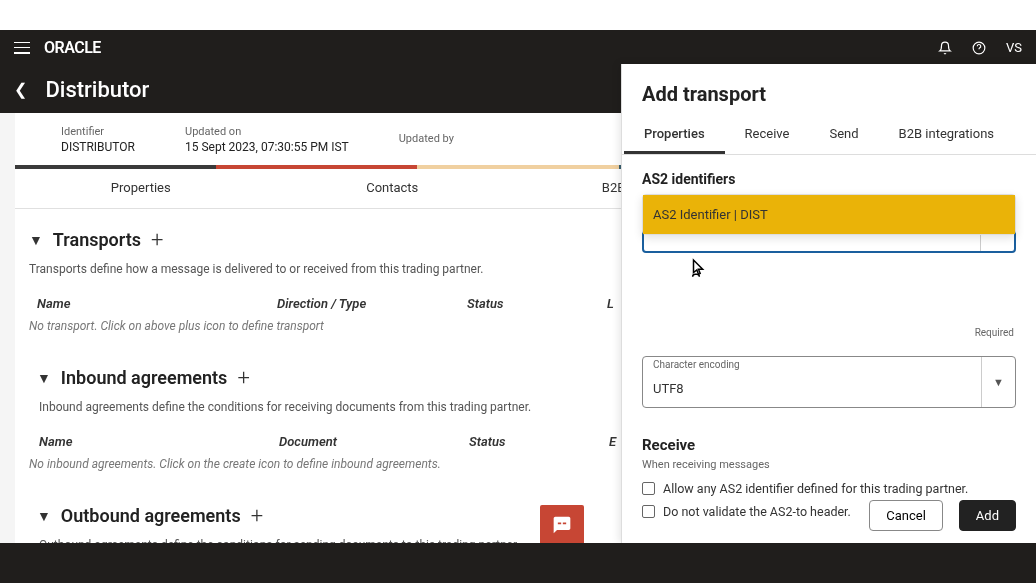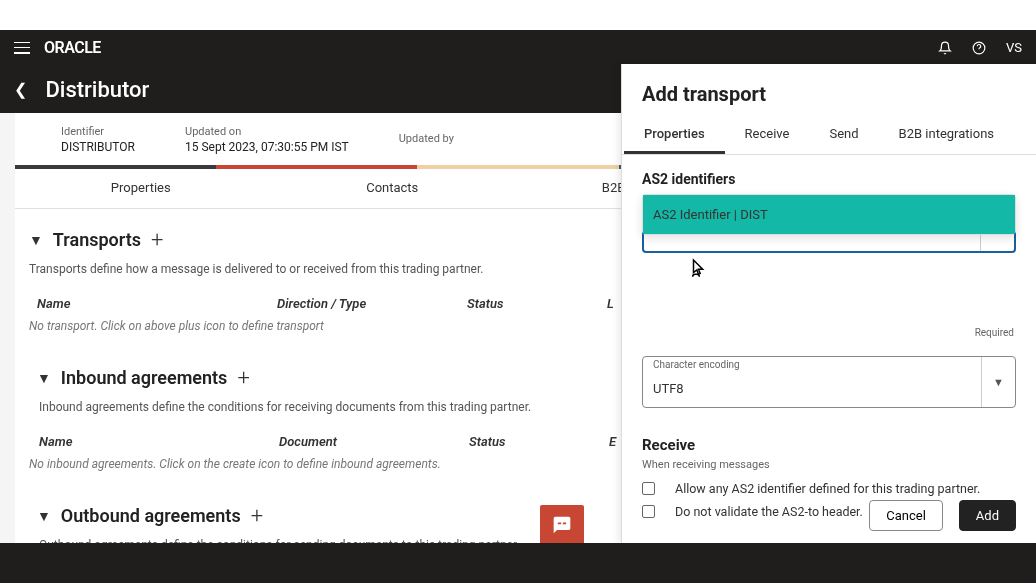--- a/index.html
+++ b/index.html
@@ -66,28 +66,28 @@
     .section-label { font-size: 14px; font-weight: 700; color: #222; margin-bottom: 14px; }
     
     .select-wrap { position: relative; border: 2px solid #1a5f9e; border-radius: 4px; height: 52px; margin-bottom: 24px; display: flex; align-items: center; }
     .select-wrap.normal { border: 1px solid #888; }
     .select-wrap .float-label { position: absolute; top: 2px; left: 10px; font-size: 10px; color: #666; }
     .select-wrap .value { padding: 12px 10px 0 10px; font-size: 13px; color: #333; flex: 1; }
     .select-wrap .cursor { position: absolute; left: 10px; top: 18px; width: 1px; height: 14px; background: #333; }
     .select-arrow { width: 34px; border-left: 1px solid #ccc; display: flex; align-items: center; justify-content: center; height: 100%; font-size: 11px; color: #555; }
     
     .dropdown { position: absolute; left: 20px; right: 20px; top: 130px; background: #fff; border: 1px solid #ddd; border-radius: 4px; box-shadow: 0 3px 10px rgba(0,0,0,0.12); z-index: 10; }
-    .dropdown-item { padding: 12px 10px; font-size: 13px; color: #333; cursor: pointer; background: #14b8a6; }
+    .dropdown-item { padding: 12px 10px; font-size: 13px; color: #333; cursor: pointer; background: #eab308; }
     
     .required-label { font-size: 10px; color: #666; text-align: right; margin-bottom: 18px; margin-top: -4px; padding-right: 2px; }
     
     .receive-title { font-size: 15px; font-weight: 700; color: #222; margin-top: 28px; margin-bottom: 4px; }
     .receive-sub { font-size: 11px; color: #666; margin-bottom: 10px; }
     
-    .checkbox-row { display: flex; align-items: center; gap: 20px; margin-bottom: 8px; }
+    .checkbox-row { display: flex; align-items: center; gap: 8px; margin-bottom: 8px; }
     .checkbox { width: 13px; height: 13px; border: 1.5px solid #666; border-radius: 2px; cursor: pointer; }
     .checkbox-label { font-size: 12.5px; color: #333; }
     
     .panel-footer { position: absolute; bottom: 12px; right: 20px; display: flex; gap: 16px; }
     .btn { padding: 7px 16px; border-radius: 4px; font-size: 13px; cursor: pointer; border: 1px solid #888; background: #fff; }
     .btn.primary { background: #222; color: #fff; border-color: #222; }
     
     .cursor-icon { position: absolute; left: 686px; top: 258px; z-index: 20; width: 20px; height: 24px; pointer-events: none; }
 
     .bottom-strip { position: absolute; bottom: 0; left: 0; right: 0; height: 40px; background: #201e1c; }

